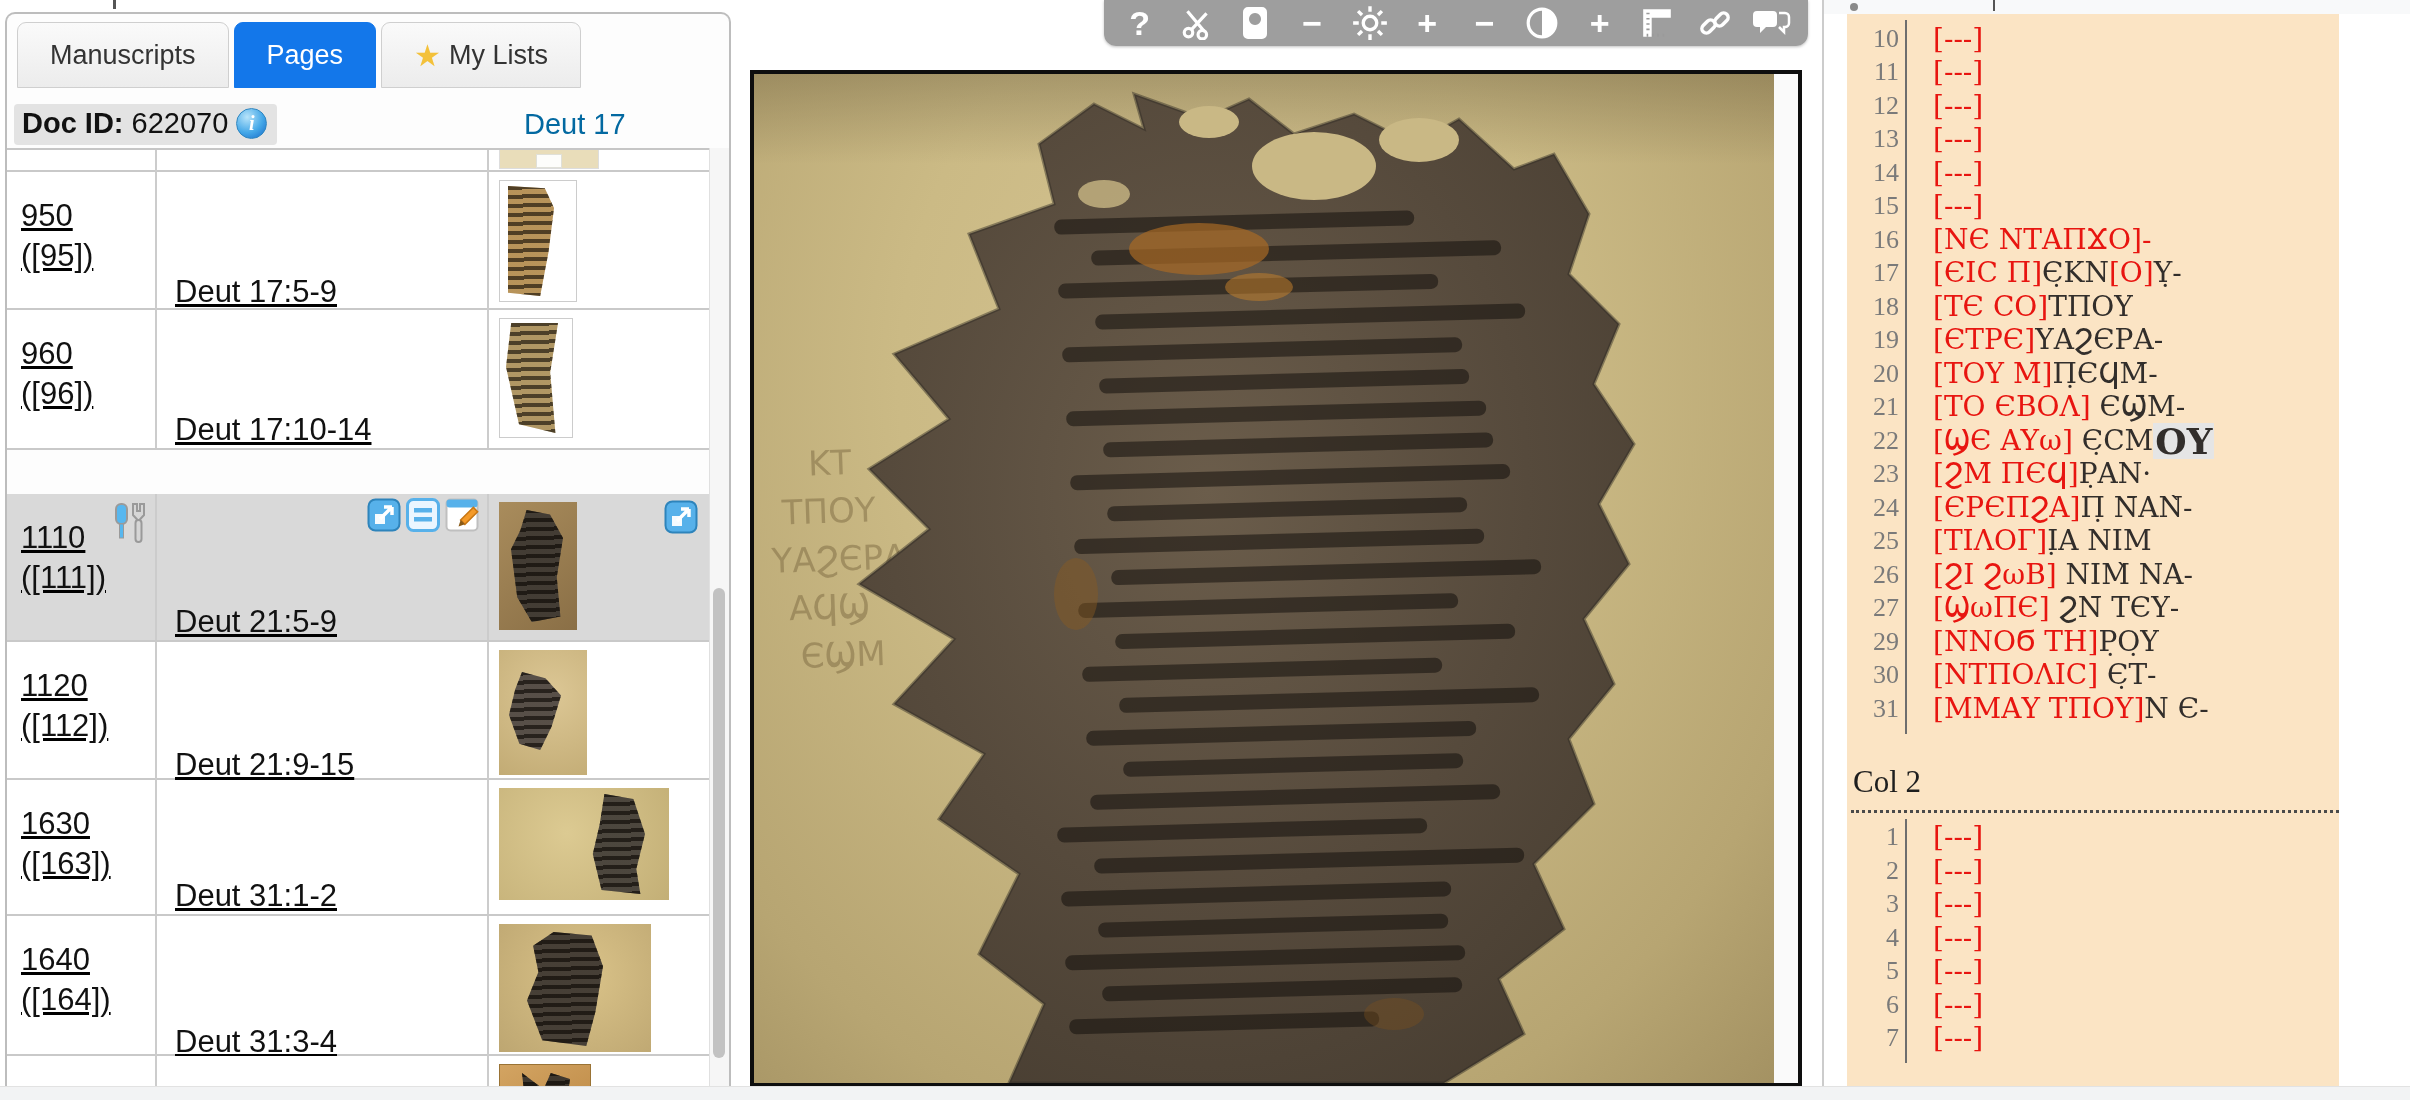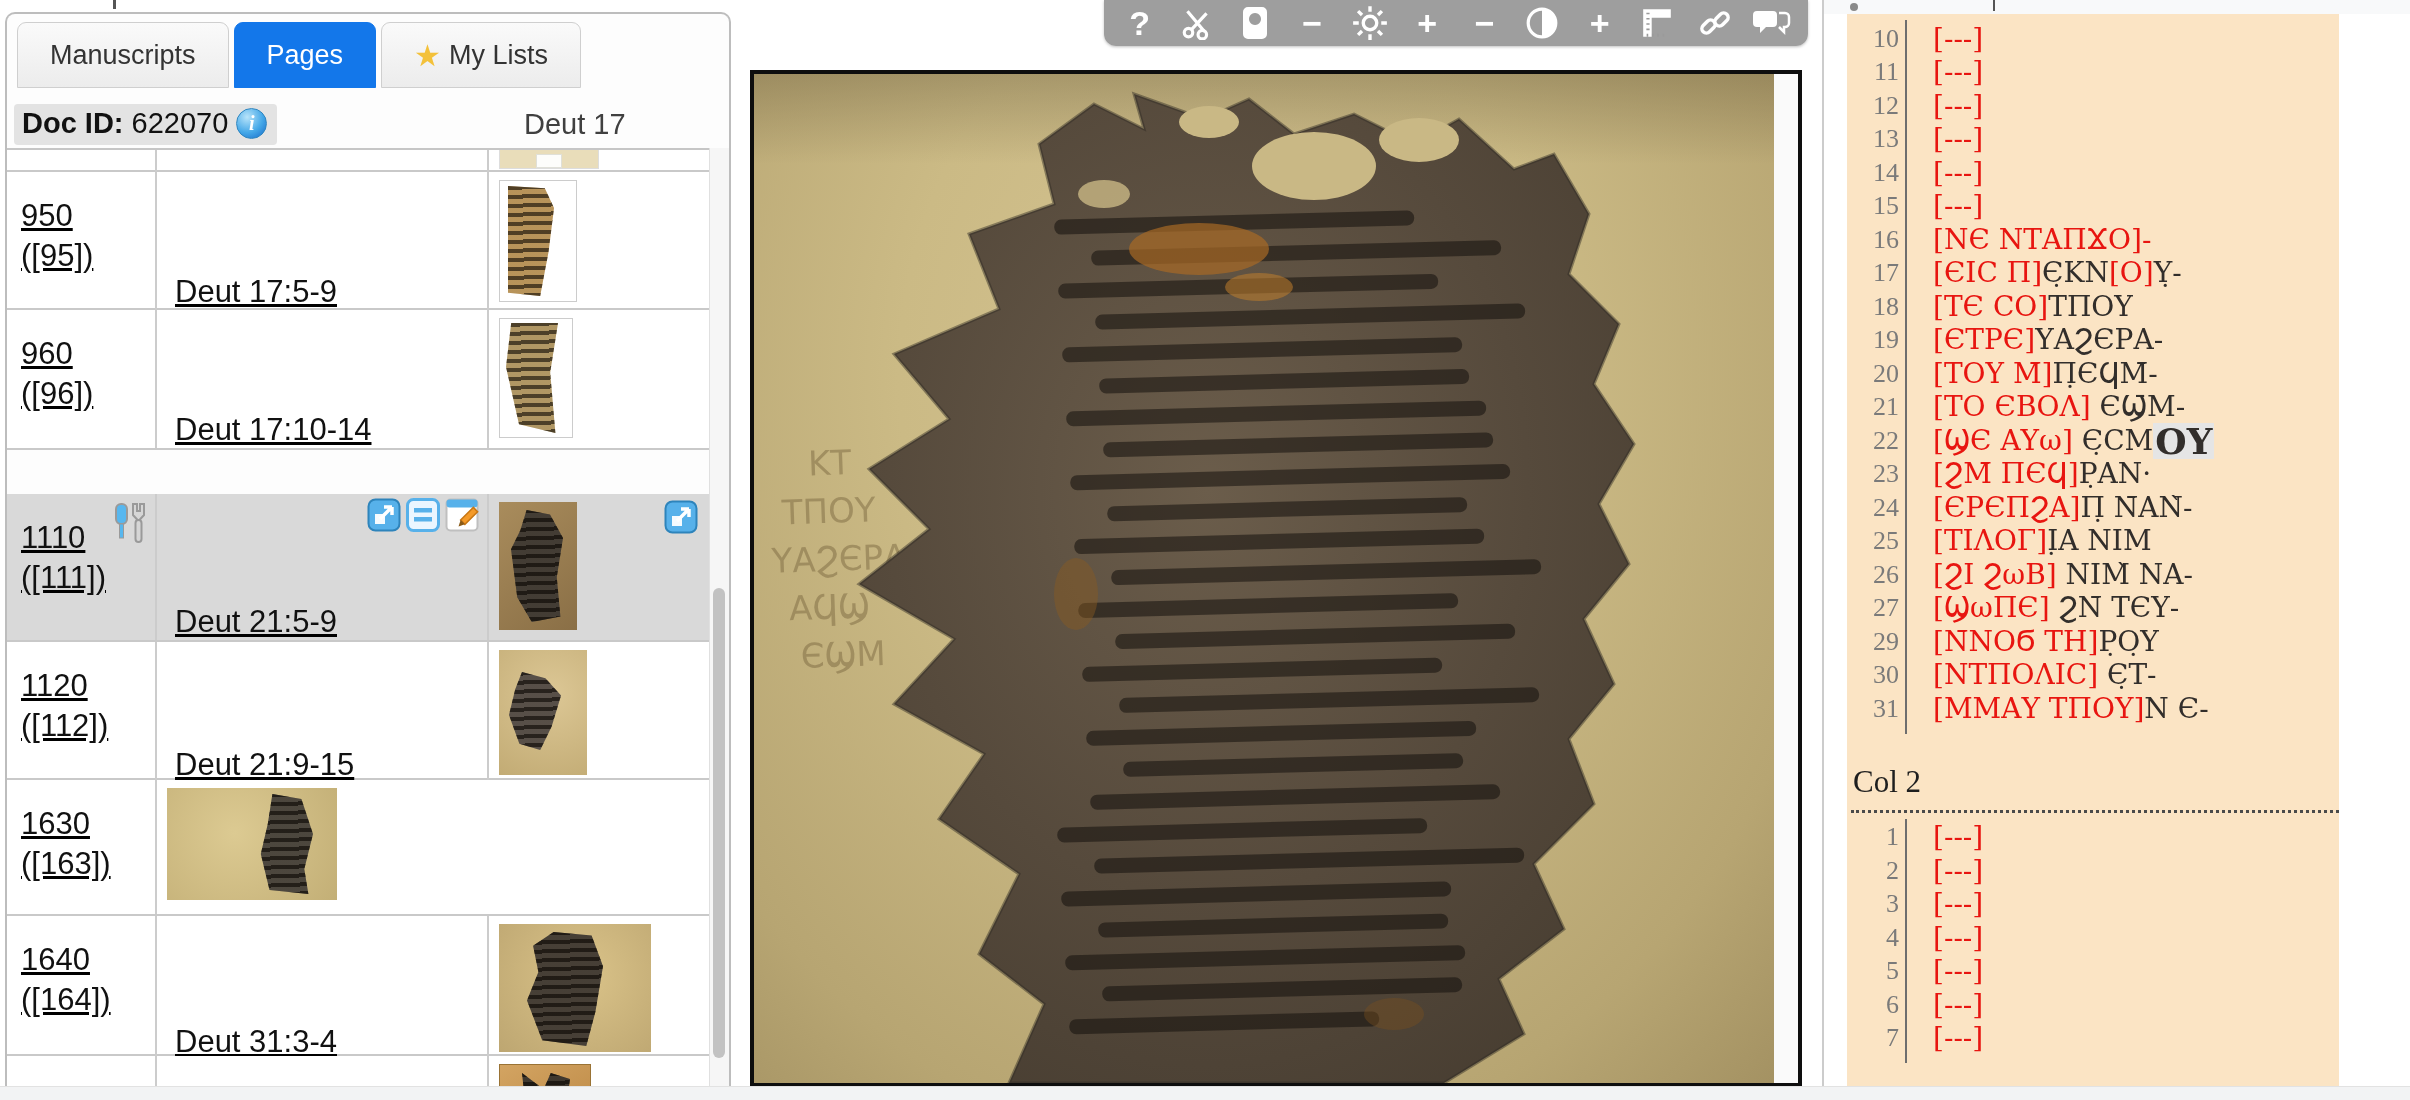--- a/index.html
+++ b/index.html
@@ -14,21 +14,21 @@
     background:linear-gradient(#fafafa,#ececec);border:1px solid #cfcfcf;border-radius:9px 9px 0 0;cursor:pointer;}
   .tab.active{background:#1377ea;border-color:#1377ea;color:#fff;}
   .star{color:#f3c13a;font-size:30px;margin-right:8px;}
   #doc-row{position:absolute;left:5px;top:90px;height:44px;width:712px;}
   #doc-chip{position:absolute;left:2px;top:0;background:#e3e3e3;border-radius:4px;padding:3px 10px 5px 8px;
     font-size:29px;color:#111;display:flex;align-items:center;gap:8px;}
   #doc-chip b{font-weight:bold;}
   .info-icon{display:inline-block;width:29px;height:29px;border-radius:50%;
     background:radial-gradient(circle at 35% 28%,#b8e4fa,#45a8e8 55%,#1568c8);border:1px solid #2f86c0;
     color:#fff;font:italic bold 20px "Liberation Serif",serif;text-align:center;line-height:28px;}
-  #col-header{position:absolute;left:512px;top:4px;font-size:29px;color:#404040;}
+  #col-header{position:absolute;left:512px;top:4px;font-size:29px;color:#0369a1;}
 
   #ptable{position:absolute;left:0px;top:134px;width:703px;border-top:2px solid #c6c6c6;}
   .prow{display:grid;grid-template-columns:150px 332px 221px;border-bottom:2px solid #c9c9c9;background:#fff;position:relative;text-decoration:underline;}
   .prow.sel{background:#d9d9d9;}
   .cell{position:relative;}
   .c1{border-right:2px solid #ccc;padding:24px 0 0 14px;font-size:31px;color:#111;line-height:40px;}
   .c2{border-right:2px solid #ccc;display:flex;align-items:flex-end;padding-left:18px;font-size:31px;color:#111;}
   .c3{padding:8px 0 8px 10px;}
   #sliver-row{height:20px;}
   .sliver{position:absolute;left:10px;top:0;width:98px;height:18px;background:#e9ddba;border:1px solid #ddd;border-top:none;}
@@ -209,20 +209,23 @@
             <span>Deut 21:9-15</span>
           </div>
           <div class="cell c3">
             <div class="thumb t1120">
               <div class="frag"></div>
             </div>
           </div>
         </div>
         <div class="prow" style="height: 134px;">
           <div class="cell c1"><span>1630</span><br><span>([163])</span></div>
+          <div class="cell c2">
+            <span>Deut 31:1-2</span>
+          </div>
           <div class="cell c3">
             <div class="thumb t1630">
               <div class="frag"></div>
             </div>
           </div>
         </div>
         <div class="prow" style="height: 138px;">
           <div class="cell c1"><span>1640</span><br><span>([164])</span></div>
           <div class="cell c2">
             <span>Deut 31:3-4</span>

